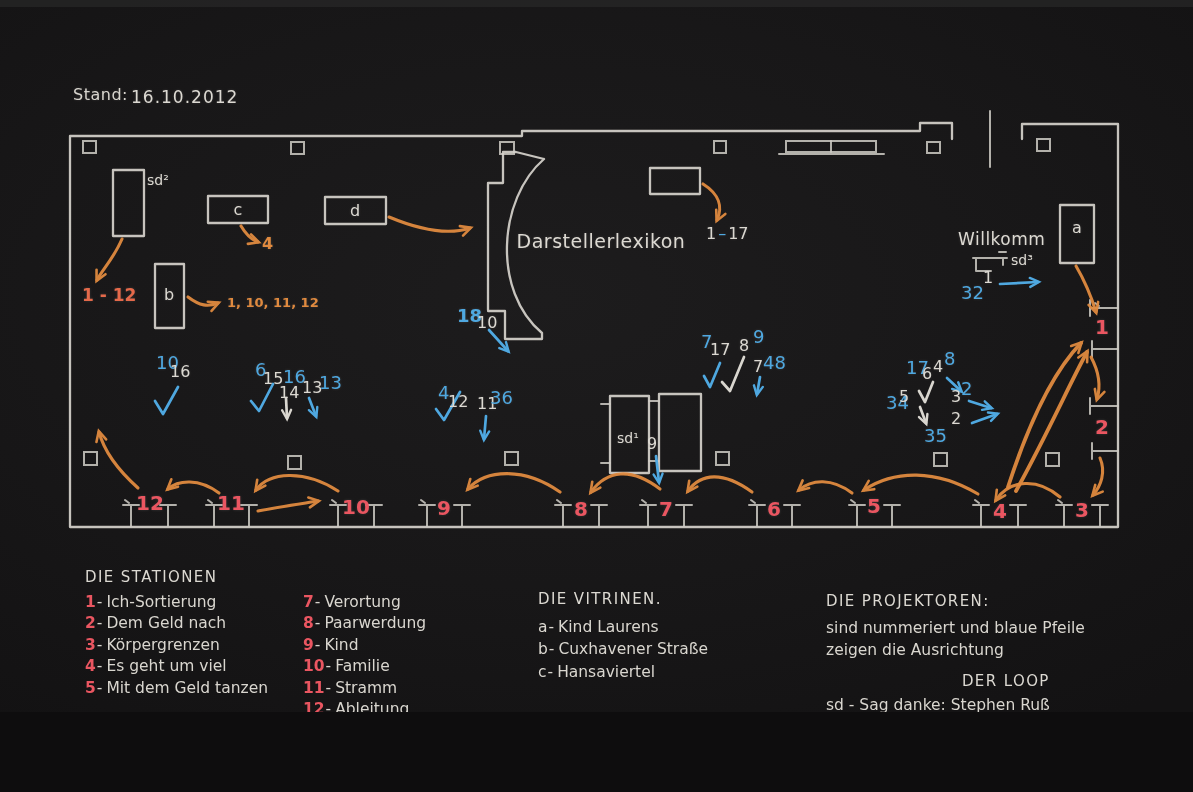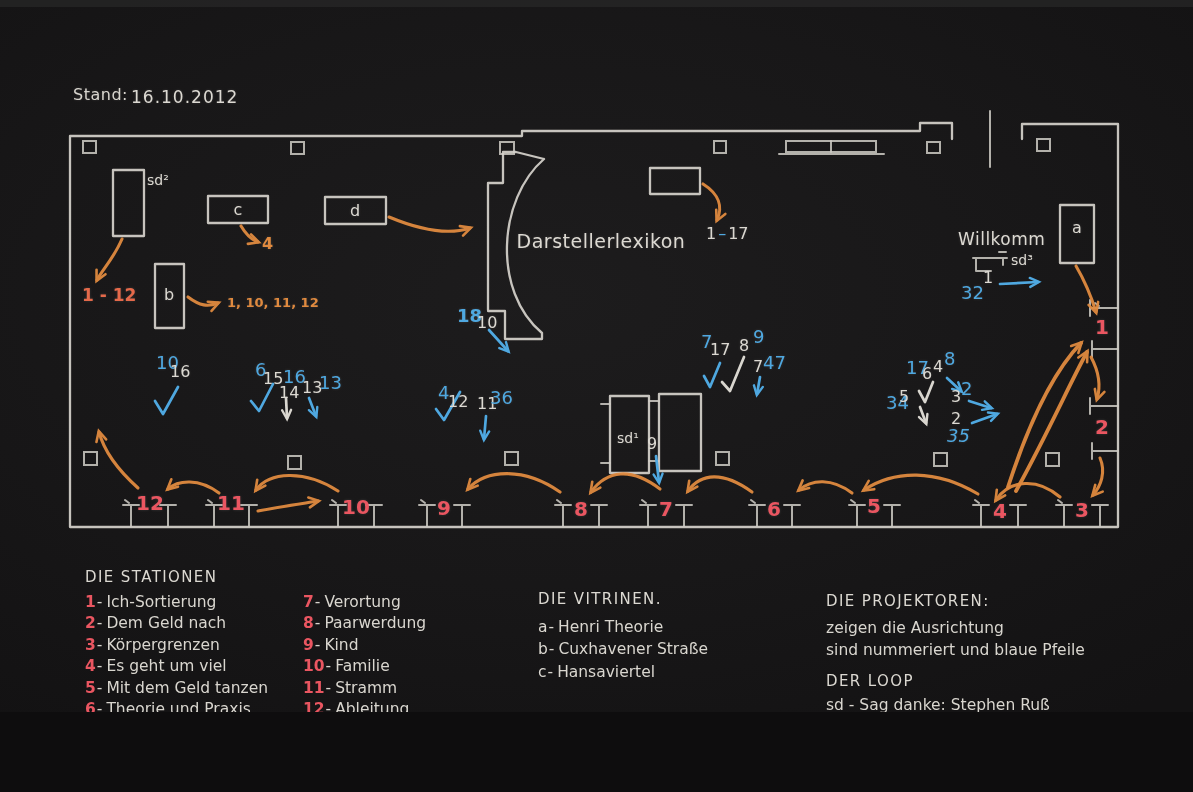--- a/index.html
+++ b/index.html
@@ -222,63 +222,62 @@
   <div class="t mw" style="left:448px;top:392px;">12</div>
   <div class="t mw" style="left:477px;top:394px;">11</div>
   <div class="t mb" style="left:490px;top:387px;">36</div>
   <div class="t mb" style="left:457px;top:305px;font-weight:bold;">18</div>
   <div class="t mw" style="left:477px;top:313px;">10</div>
   <div class="t mb" style="left:701px;top:331px;">7</div>
   <div class="t mw" style="left:710px;top:340px;">17</div>
   <div class="t mw" style="left:739px;top:336px;">8</div>
   <div class="t mb" style="left:753px;top:326px;">9</div>
   <div class="t mw" style="left:753px;top:357px;">7</div>
-  <div class="t mb" style="left:763px;top:352px;">47</div>
+  <div class="t mb" style="left:763px;top:352px;">48</div>
   <div class="t mb" style="left:906px;top:357px;">17</div>
   <div class="t mw" style="left:922px;top:364px;">6</div>
   <div class="t mw" style="left:933px;top:357px;">4</div>
   <div class="t mb" style="left:944px;top:348px;">8</div>
   <div class="t mb" style="left:886px;top:392px;">34</div>
   <div class="t mw" style="left:899px;top:387px;">5</div>
   <div class="t mw" style="left:951px;top:387px;">3</div>
   <div class="t mb" style="left:961px;top:378px;">2</div>
   <div class="t mw" style="left:951px;top:409px;">2</div>
-  <div class="t mb" style="left:947px;top:425px;font-style:italic;">35</div>
+  <div class="t mb" style="left:924px;top:425px;">35</div>
   <div class="t mb" style="left:961px;top:282px;">32</div>
   <div class="t mw" style="left:983px;top:268px;">1</div>
   <div class="t mw" style="left:647px;top:434px;">9</div>
 
   <div class="leg" style="left:85px;top:568px;">
     <div class="leg-title">DIE STATIONEN</div>
     <div class="lrow"><span class="lnum">1</span><span class="lsep">-</span><span>Ich-Sortierung</span></div>
     <div class="lrow"><span class="lnum">2</span><span class="lsep">-</span><span>Dem Geld nach</span></div>
     <div class="lrow"><span class="lnum">3</span><span class="lsep">-</span><span>Körpergrenzen</span></div>
     <div class="lrow"><span class="lnum">4</span><span class="lsep">-</span><span>Es geht um viel</span></div>
     <div class="lrow"><span class="lnum">5</span><span class="lsep">-</span><span>Mit dem Geld tanzen</span></div>
-    <div class="lrow"><span class="lnum">6</span><span class="lsep">-</span><span>Theorie und Praxis</span></div>
   </div>
 
   <div class="leg" style="left:303px;top:592px;">
     <div class="lrow"><span class="lnum">7</span><span class="lsep">-</span><span>Verortung</span></div>
     <div class="lrow"><span class="lnum">8</span><span class="lsep">-</span><span>Paarwerdung</span></div>
     <div class="lrow"><span class="lnum">9</span><span class="lsep">-</span><span>Kind</span></div>
     <div class="lrow"><span class="lnum">10</span><span class="lsep">-</span><span>Familie</span></div>
     <div class="lrow"><span class="lnum">11</span><span class="lsep">-</span><span>Stramm</span></div>
     <div class="lrow"><span class="lnum">12</span><span class="lsep">-</span><span>Ableitung</span></div>
   </div>
 
   <div class="leg" style="left:538px;top:590px;">
     <div class="leg-title" style="margin-bottom:8px;">DIE VITRINEN.</div>
-    <div class="lrow lrow-v"><span class="lkey">a</span><span class="lsep">-</span><span>Henri Theorie</span></div>
+    <div class="lrow lrow-v"><span class="lkey">a</span><span class="lsep">-</span><span>Kind Laurens</span></div>
     <div class="lrow lrow-v"><span class="lkey">b</span><span class="lsep">-</span><span>Cuxhavener Straße</span></div>
     <div class="lrow lrow-v"><span class="lkey">c</span><span class="lsep">-</span><span>Hansaviertel</span></div>
   </div>
 
   <div class="leg" style="left:826px;top:592px;">
     <div class="leg-title" style="margin-bottom:7px;">DIE PROJEKTOREN:</div>
+    <div class="ptext">sind nummeriert und blaue Pfeile</div>
     <div class="ptext">zeigen die Ausrichtung</div>
-    <div class="ptext">sind nummeriert und blaue Pfeile</div>
-  </div>
-  <div class="leg" style="left:826px;top:672px;">
+  </div>
+  <div class="leg" style="left:826px;top:672px;text-align:right;">
     <div class="leg-title" style="margin-bottom:4px;">DER LOOP</div>
     <div class="ptext">sd - Sag danke: Stephen Ruß</div>
   </div>
 </div>
 
 </body></html>

